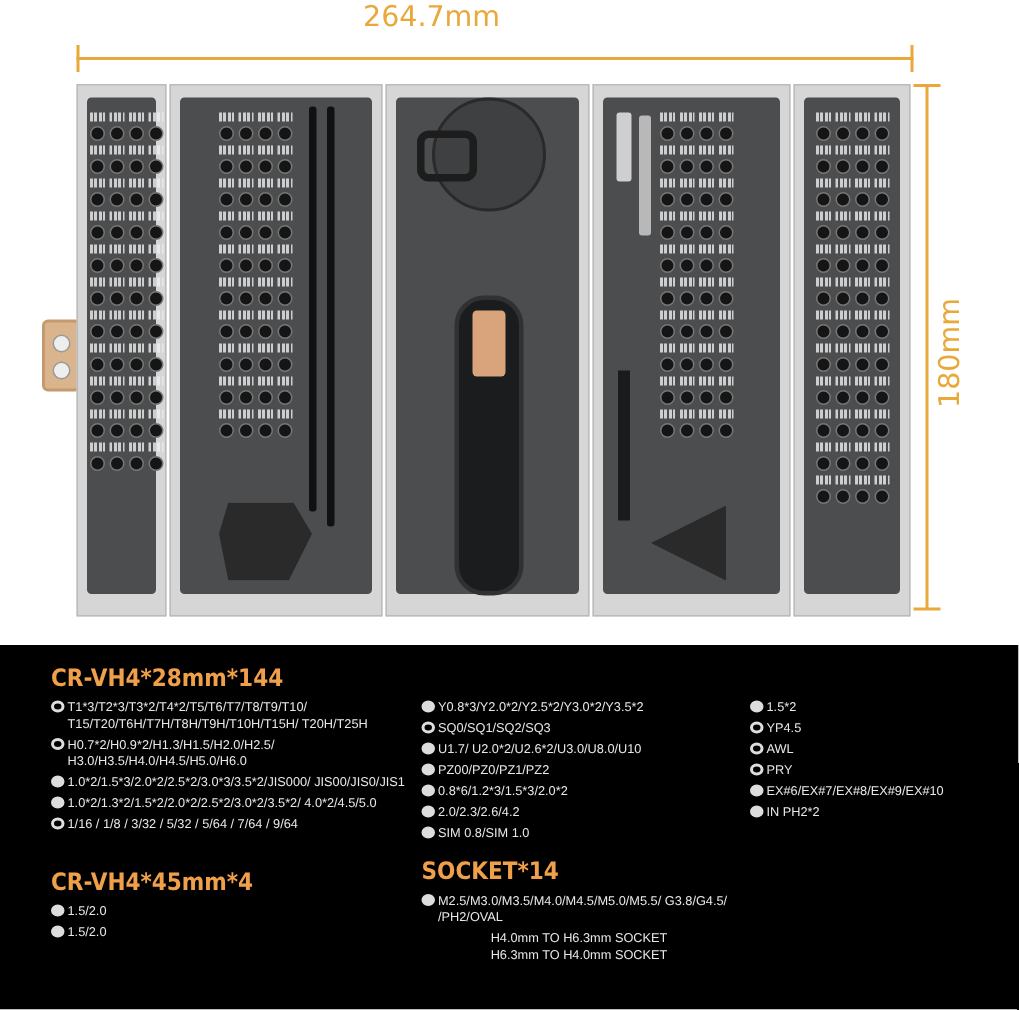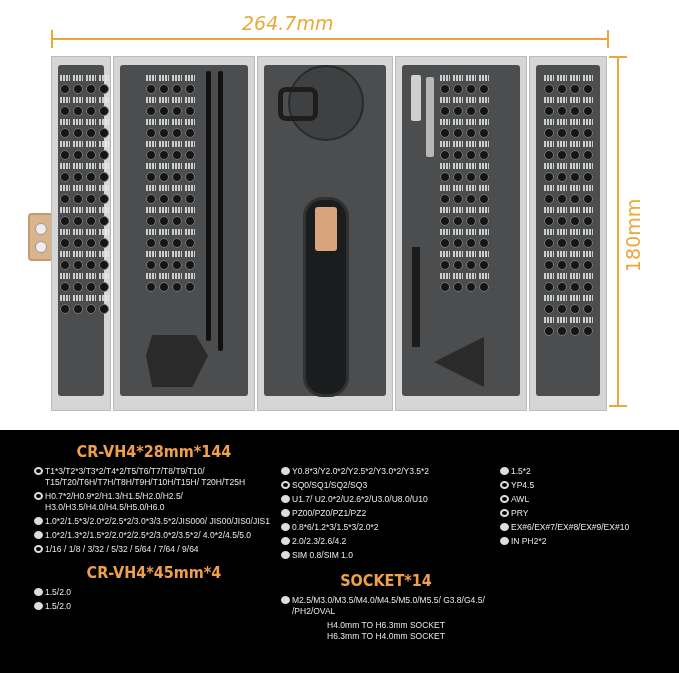--- a/index.html
+++ b/index.html
@@ -1,35 +1,35 @@
 <!DOCTYPE html>
 <html><head>
 <meta charset="utf-8">
 <style>
   * { box-sizing: border-box; margin: 0; padding: 0; }
   body { width: 679px; height: 673px; background: #ffffff; font-family: "Liberation Sans", sans-serif; overflow: hidden; position: relative; }
   .top { position: absolute; left: 0; top: 0; width: 679px; height: 430px; background: #fff; }
   .dim-label { position: absolute; color: #e9a83a; font-size: 19px; font-family: "DejaVu Sans", sans-serif; }
-  .dim-w { left: 242px; top: 12px; font-style: italic; }
+  .dim-w { left: 242px; top: 0px; }
   .hline { position: absolute; left: 51px; top: 38px; width: 558px; height: 2px; background: #e9a83a; }
   .hcap { position: absolute; top: 30px; width: 2px; height: 18px; background: #e9a83a; }
   .vline { position: absolute; left: 607px; top: 56px; width: 2px; height: 350px; background: #e9a83a; }
   .vcap { position: absolute; left: 599px; width: 18px; height: 2px; background: #e9a83a; }
 
   .case { position: absolute; top: 56px; height: 355px; background: #d6d6d6; border: 1px solid #bbb; }
   .panel { position: absolute; top: 8px; bottom: 14px; background: #4b4d4f; border-radius: 3px; }
   .bits { position: absolute; display: grid; gap: 3px 3px; }
   .bit { width: 10px; height: 10px; border-radius: 50%; background: #151515; border: 1px solid #777; }
   .bitlbl { width: 10px; height: 6px; background: repeating-linear-gradient(90deg,#eee 0 2px,transparent 2px 3px); opacity: .8; }
   .latch { position:absolute; left: 28px; top: 213px; width: 26px; height: 48px; background:#d9b48c; border:2px solid #c49a70; border-radius: 4px; }
   .latch i { position:absolute; left:5px; width:12px; height:12px; border-radius:50%; background:#eee; border:1px solid #999; }
 
   .bottom { position: absolute; left: 0; top: 430px; width: 679px; height: 243px; background: #000; }
   .col { position: absolute; color: #e8e8e8; font-size: 8.5px; line-height: 11px; }
-  .h { color: #f0a04a; font-size: 16px; font-weight: bold; line-height: 20px; margin-bottom: 4px; font-family: "DejaVu Sans Condensed", "DejaVu Sans", sans-serif; text-align: center; }
+  .h { color: #f0a04a; font-size: 16px; font-weight: bold; line-height: 20px; margin-bottom: 4px; font-family: "DejaVu Sans Condensed", "DejaVu Sans", sans-serif; }
   .item { display: flex; margin-bottom: 3px; }
   .ico { flex: 0 0 9px; width: 8px; height: 8px; border-radius: 50%; border: 2px solid #ddd; margin: 1px 2px 0 0; }
   .ico.fill { background: #ddd; }
   .plain { margin-bottom: 0; text-align: center; }
 </style>
 </head>
 <body>
 
 <div class="top">
   <div class="dim-label dim-w">264.7mm</div>
@@ -443,21 +443,21 @@
         <span>1.0*2/1.5*3/2.0*2/2.5*2/3.0*3/3.5*2/JIS000/ JIS00/JIS0/JIS1</span>
       </div>
     <div class="item">
         <span class="ico fill"></span>
         <span>1.0*2/1.3*2/1.5*2/2.0*2/2.5*2/3.0*2/3.5*2/ 4.0*2/4.5/5.0</span>
       </div>
     <div class="item">
         <span class="ico"></span>
         <span>1/16 / 1/8 / 3/32 / 5/32 / 5/64 / 7/64 / 9/64</span>
       </div>
-    <div class="h" style="margin-top:8px">CR-VH4*45mm*4</div>
+    <div class="h" style="margin-top:23px">CR-VH4*45mm*4</div>
     <div class="item">
         <span class="ico fill"></span>
         <span>1.5/2.0</span>
       </div>
     <div class="item">
         <span class="ico fill"></span>
         <span>1.5/2.0</span>
       </div>
   </div>
 

